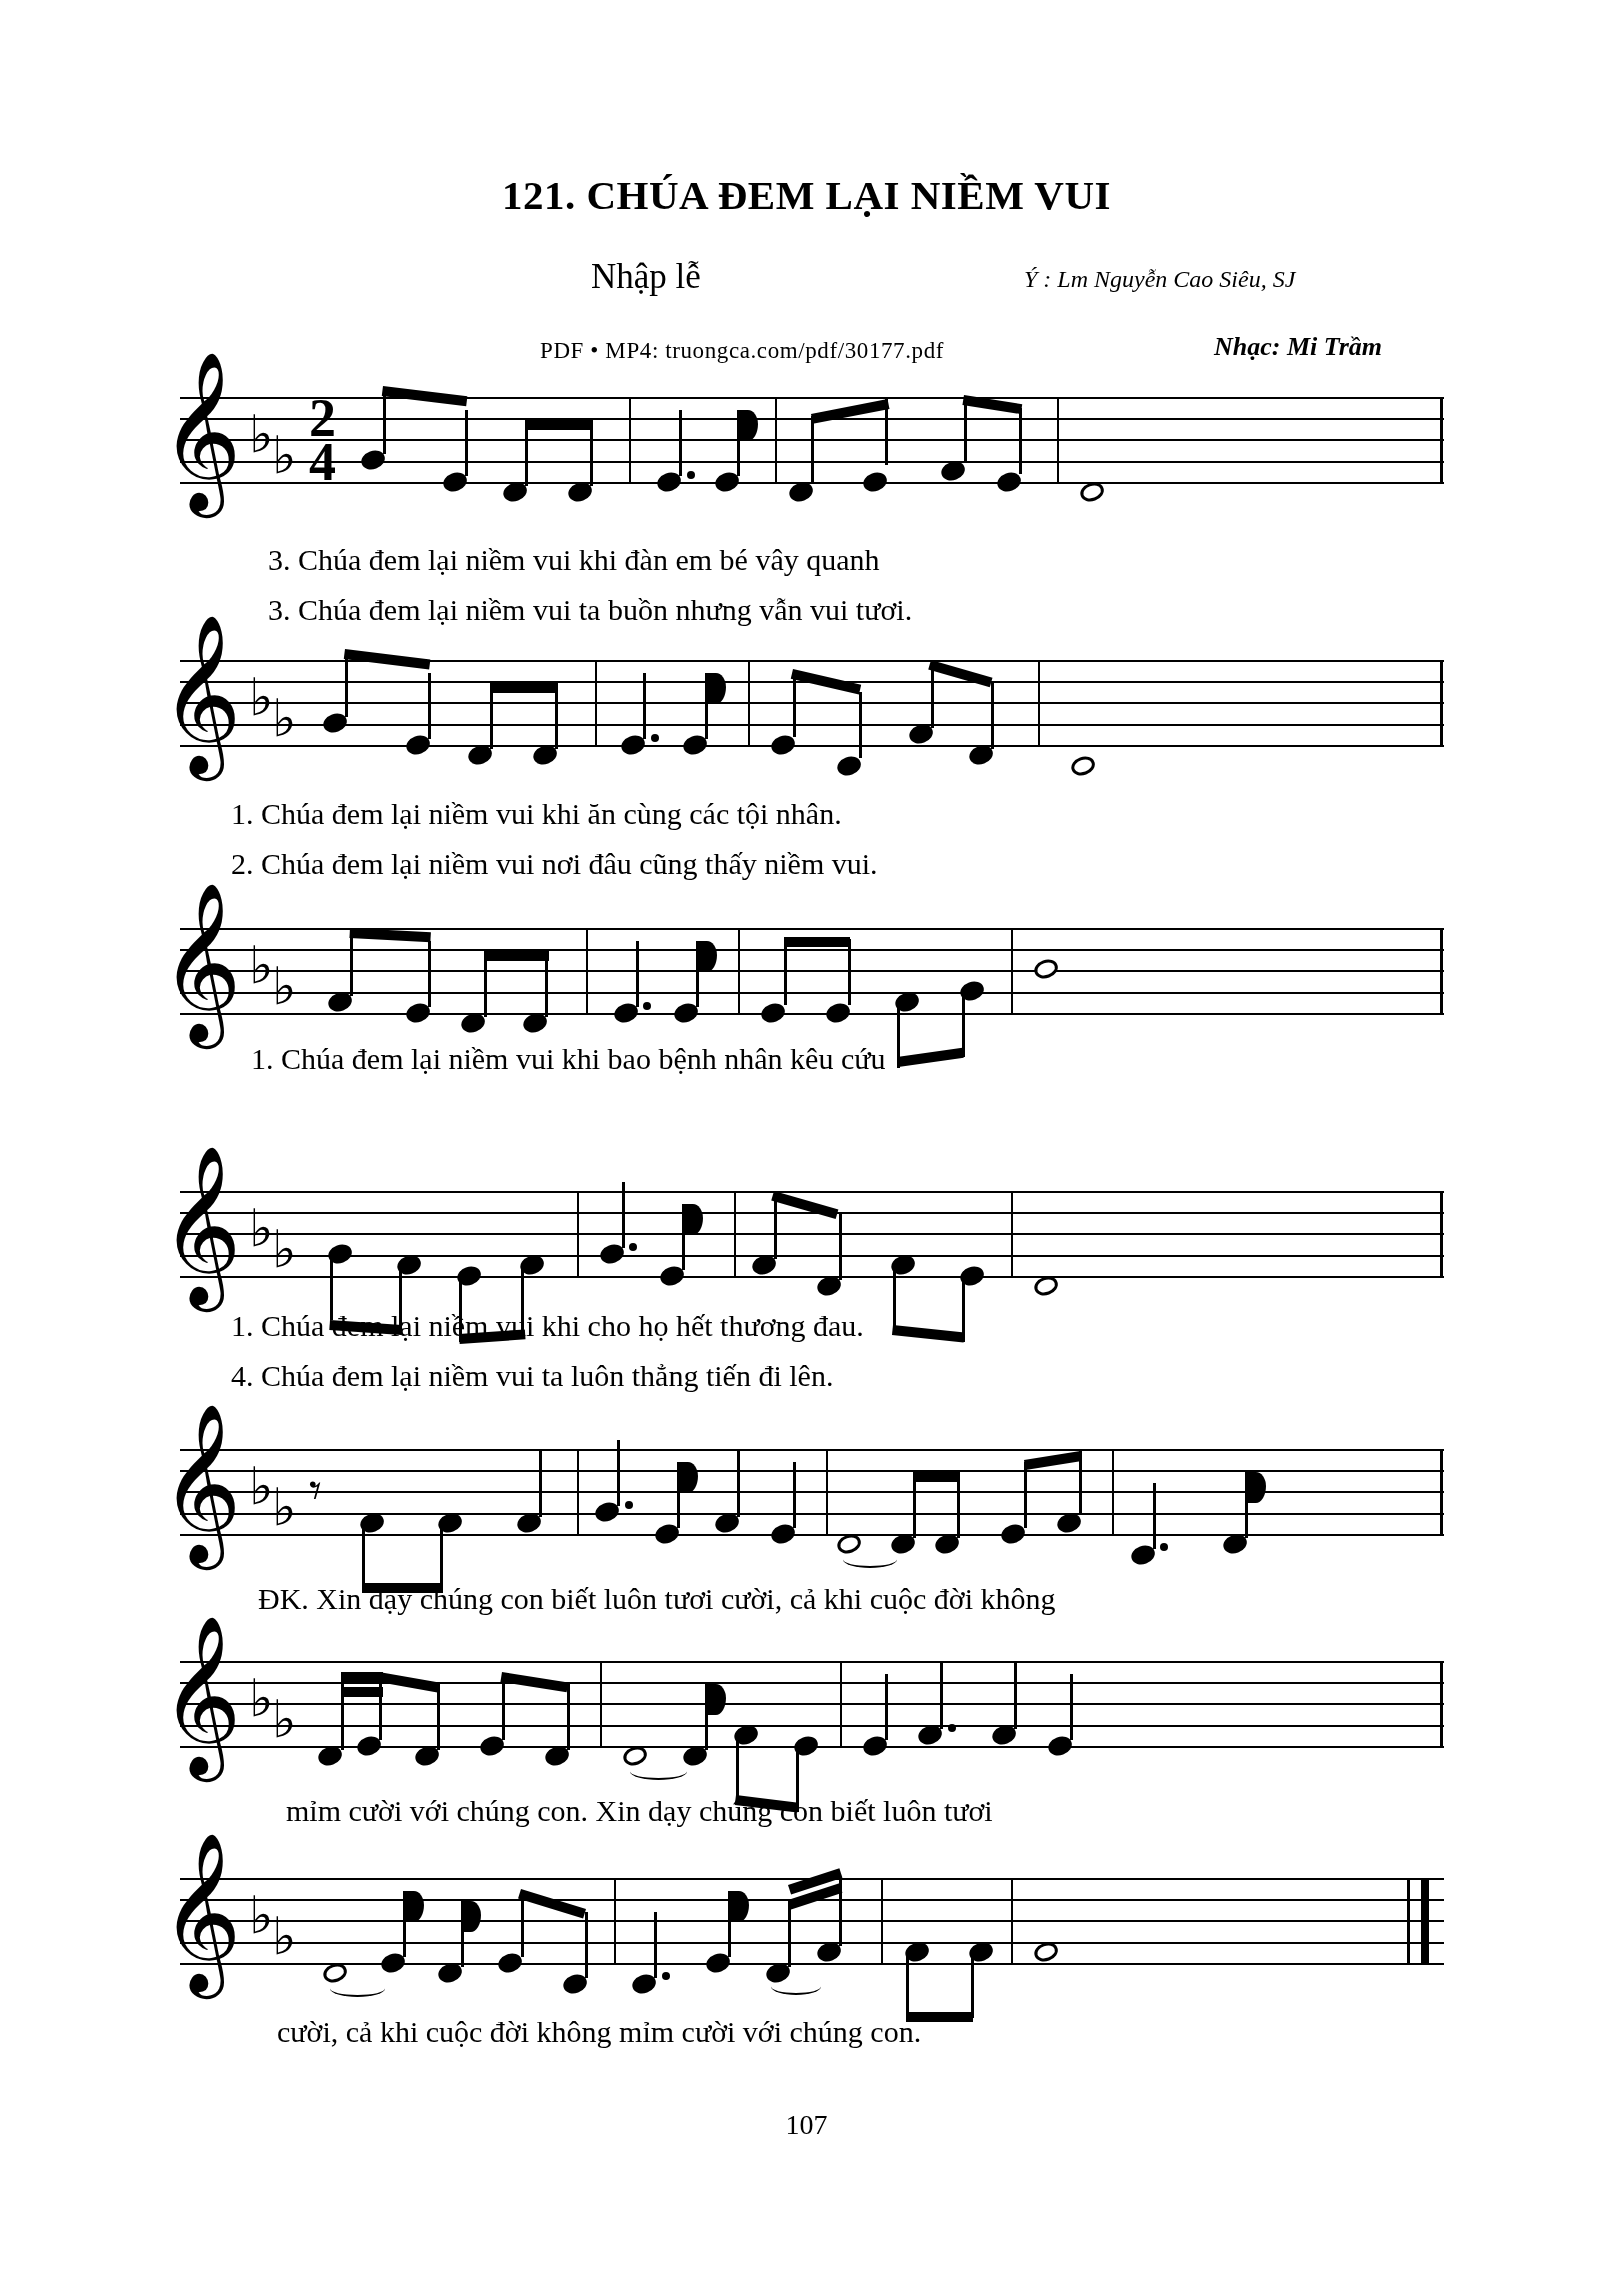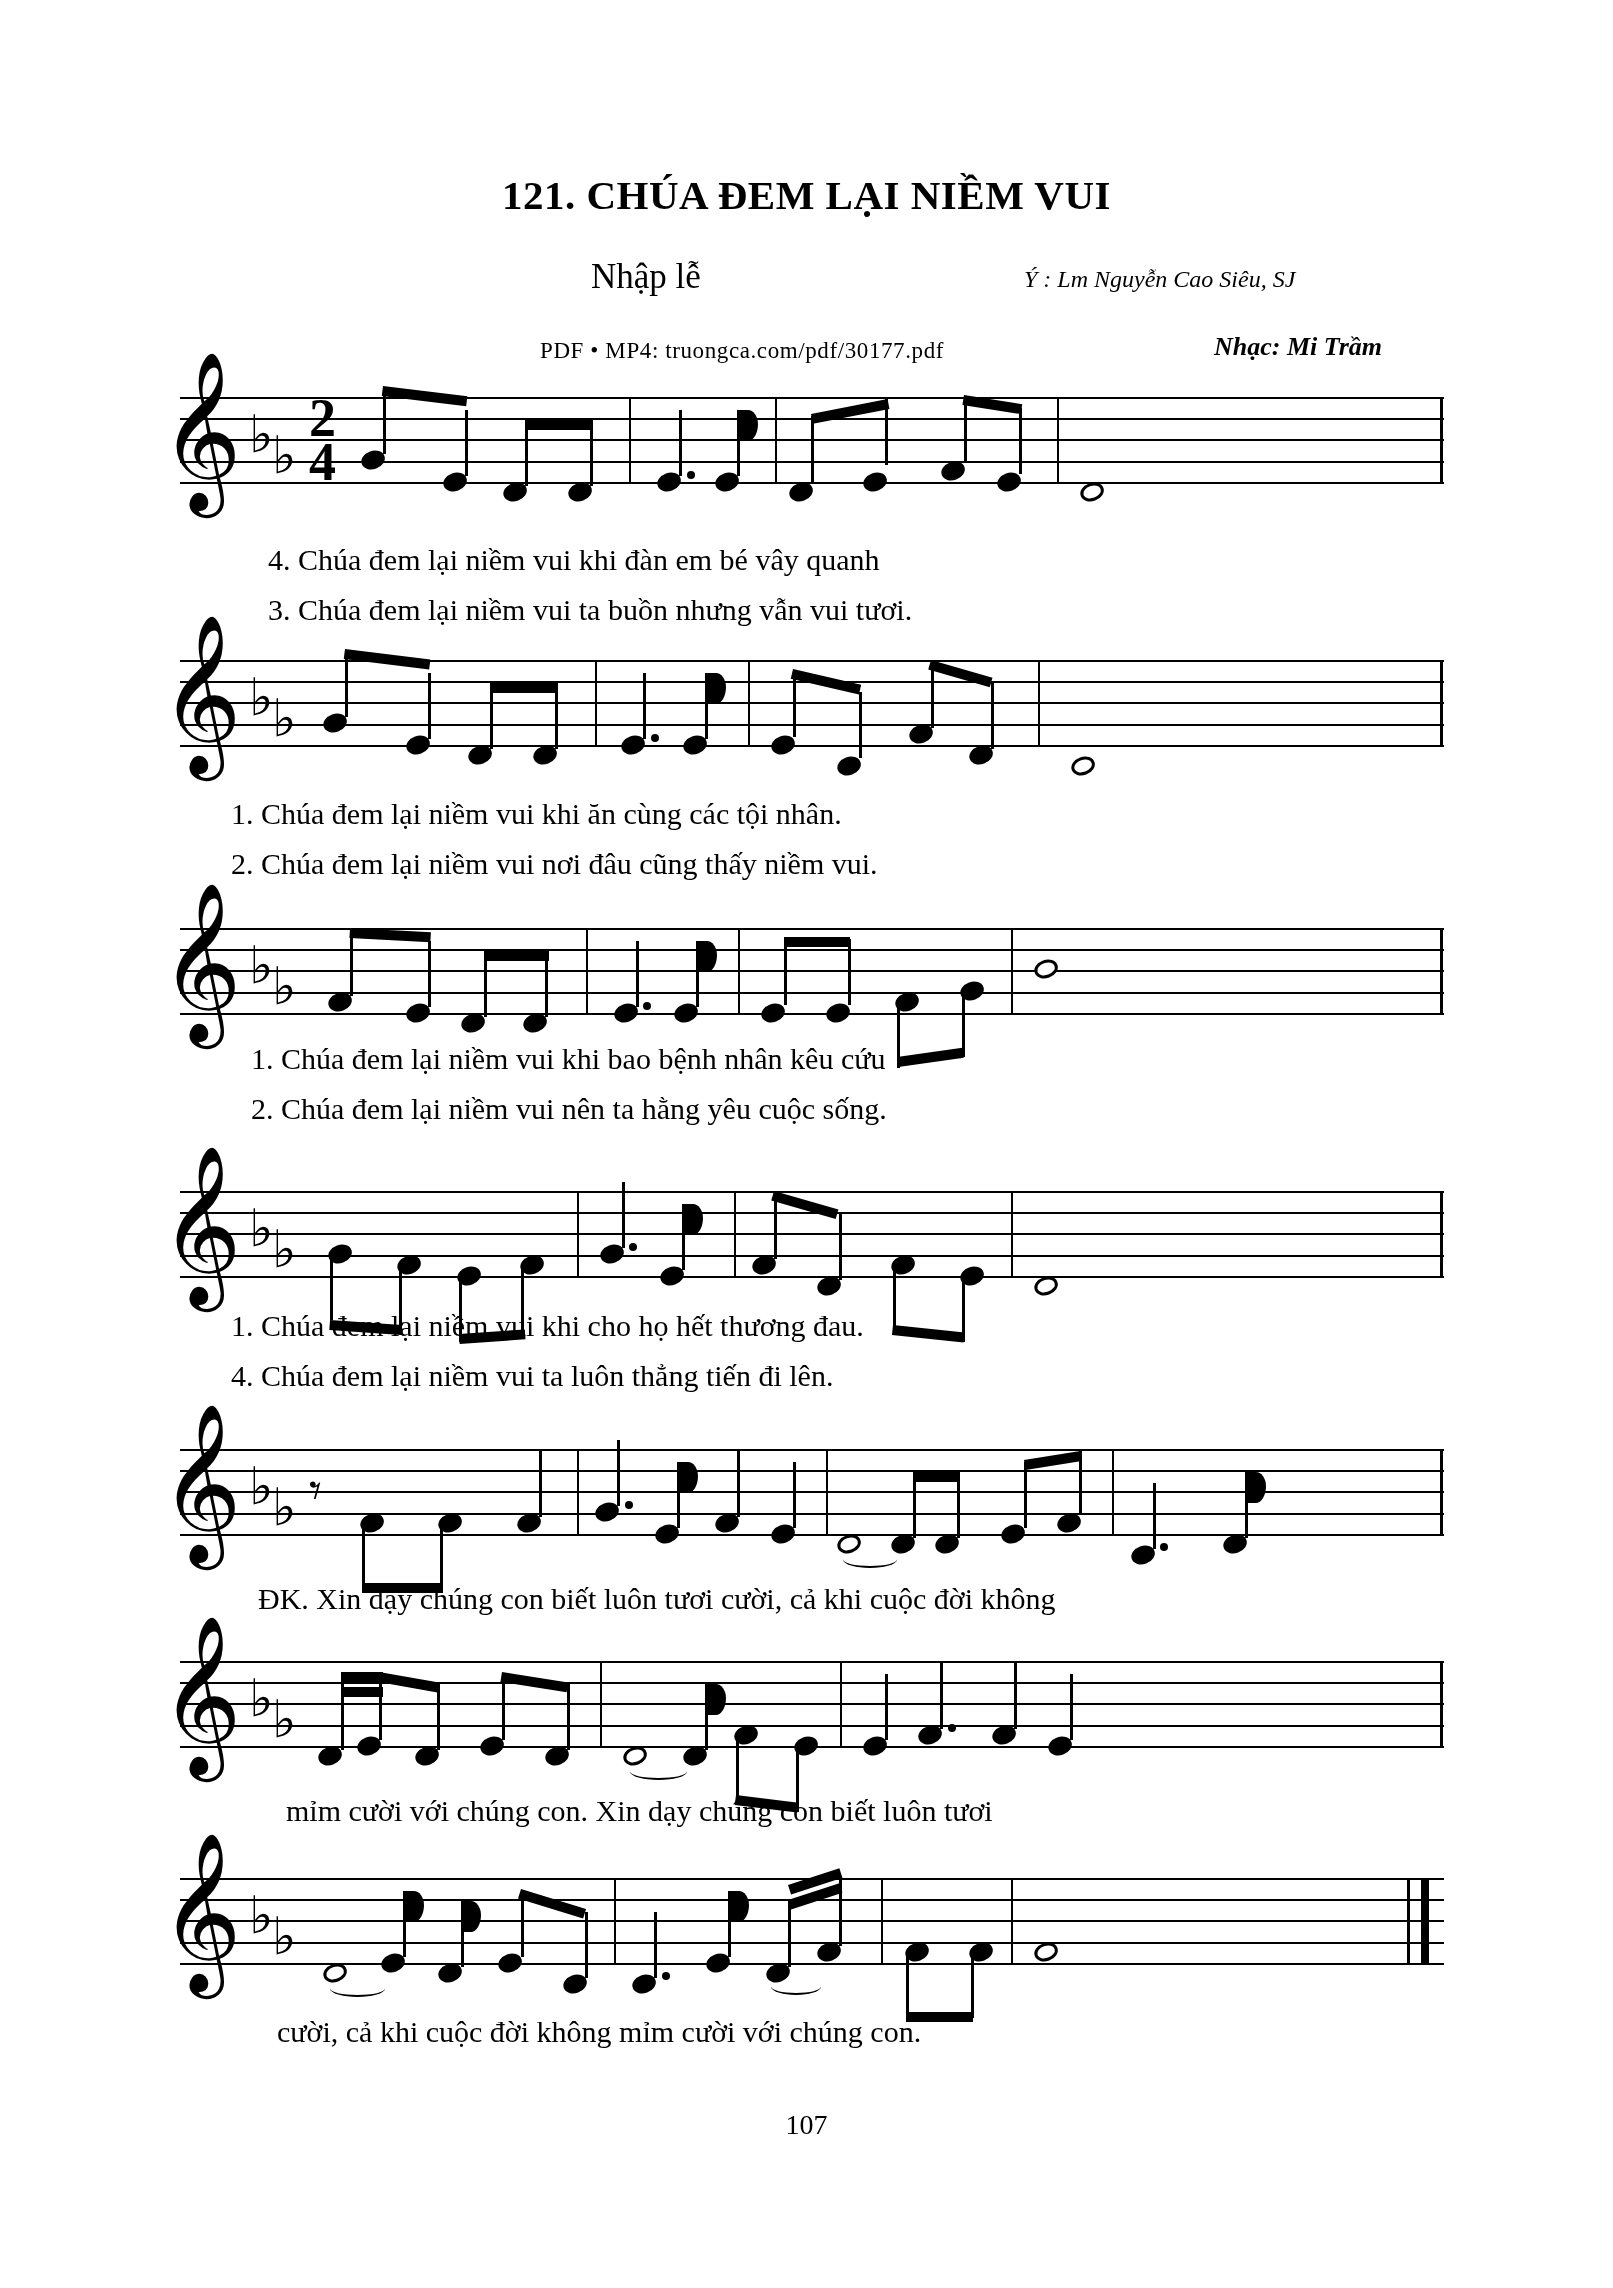--- a/index.html
+++ b/index.html
@@ -265,21 +265,21 @@
 
       <div class="barline" style="left:877px;"></div>
 
       <div class="note hollow" style="left:900px; top:86px;"></div>
 
       <div class="endbar-thin" style="left:1260px;"></div>
     </div>
   </div>
 
   <div class="lyrics" style="top:535px; left:268px;">
-    <span class="lyric-line w">4. Chúa  đem  lại  niềm  vui  khi  đàn      em      bé  vây  quanh</span>
+    <span class="lyric-line w">3. Chúa  đem  lại  niềm  vui  khi  đàn      em      bé  vây  quanh</span>
     <span class="lyric-line w">3. Chúa  đem  lại  niềm  vui  ta  buồn  nhưng  vẫn  vui   tươi.</span>
   </div>
 
   <div class="system" style="top:660px;">
     <div class="staff">
       <div class="line l0"></div>
       <div class="line l1"></div>
       <div class="line l2"></div>
       <div class="line l3"></div>
       <div class="line l4"></div>
@@ -386,21 +386,20 @@
       <div class="barline" style="left:831px;"></div>
 
       <div class="note hollow" style="left:854px; top:32px;"></div>
 
       <div class="endbar-thin" style="left:1260px;"></div>
     </div>
   </div>
 
   <div class="lyrics" style="top:1034px; left:251px;">
     <span class="lyric-line w">1. Chúa   đem   lại   niềm   vui   khi  bao  bệnh  nhân  kêu     cứu</span>
-    <span class="lyric-line w">2. Chúa   đem   lại   niềm   vui  nên   ta     hằng   yêu  cuộc  sống.</span>
   </div>
 
   <div class="system" style="top:1191px;">
     <div class="staff">
       <div class="line l0"></div>
       <div class="line l1"></div>
       <div class="line l2"></div>
       <div class="line l3"></div>
       <div class="line l4"></div>
 

